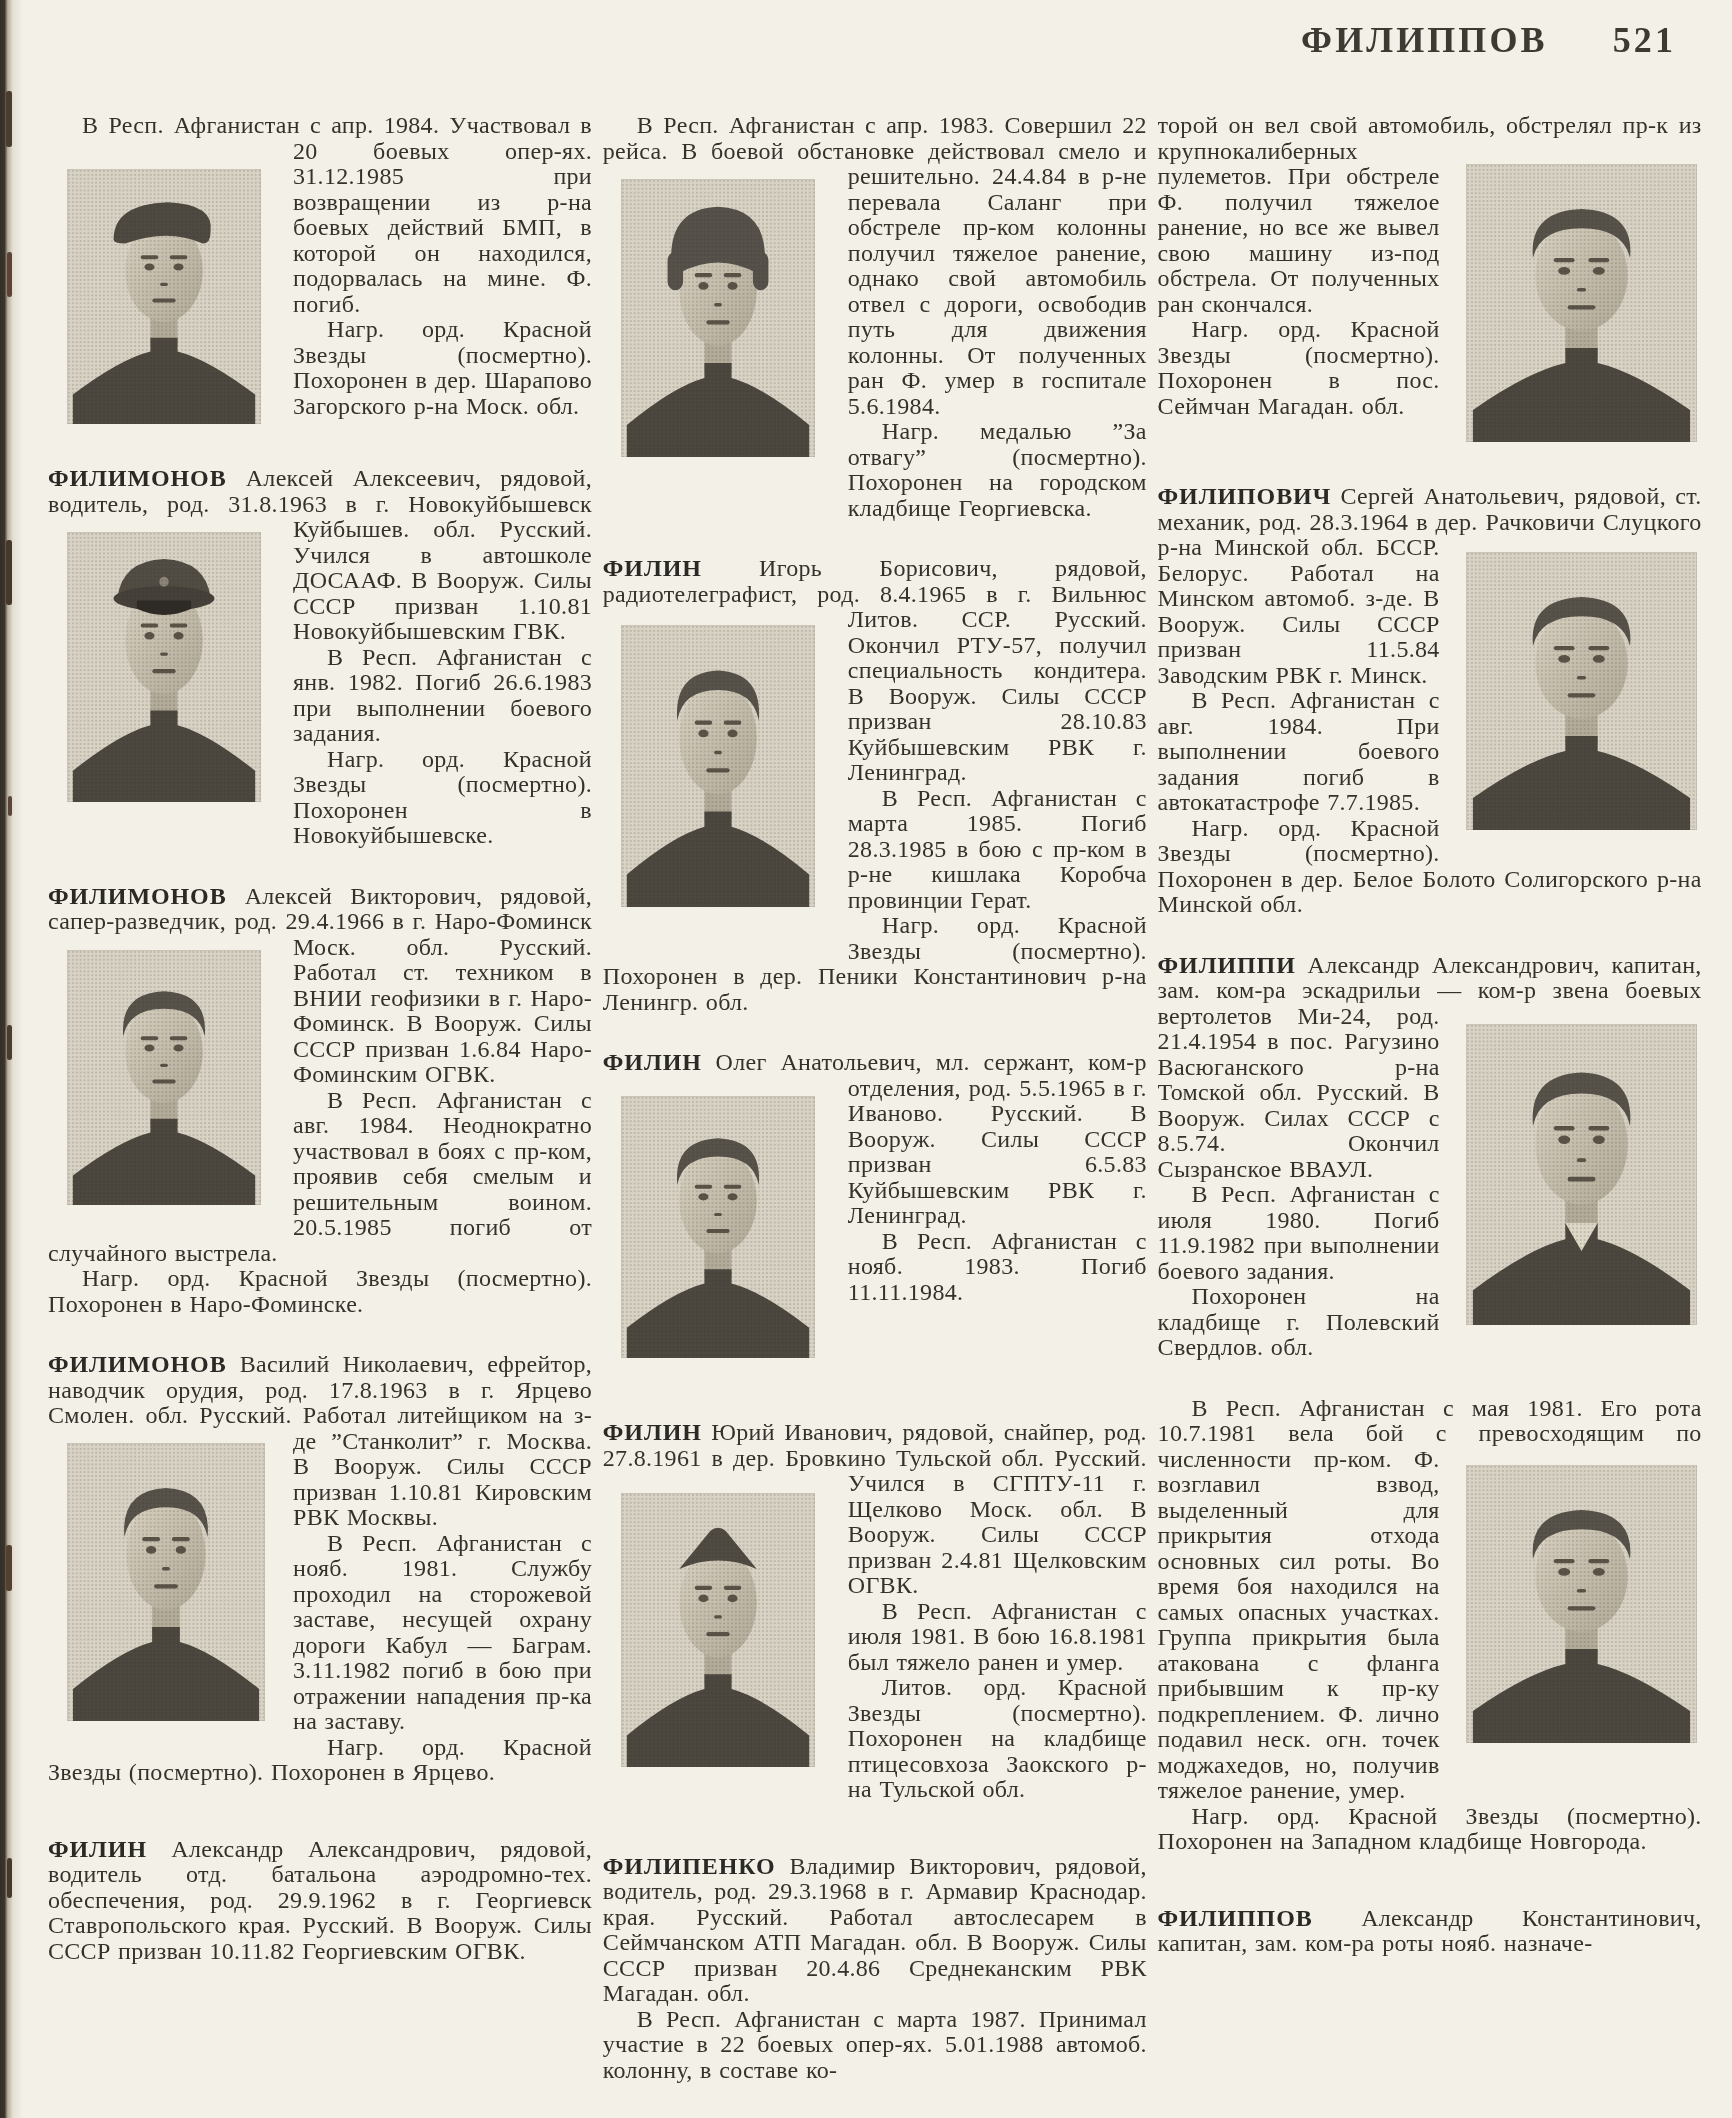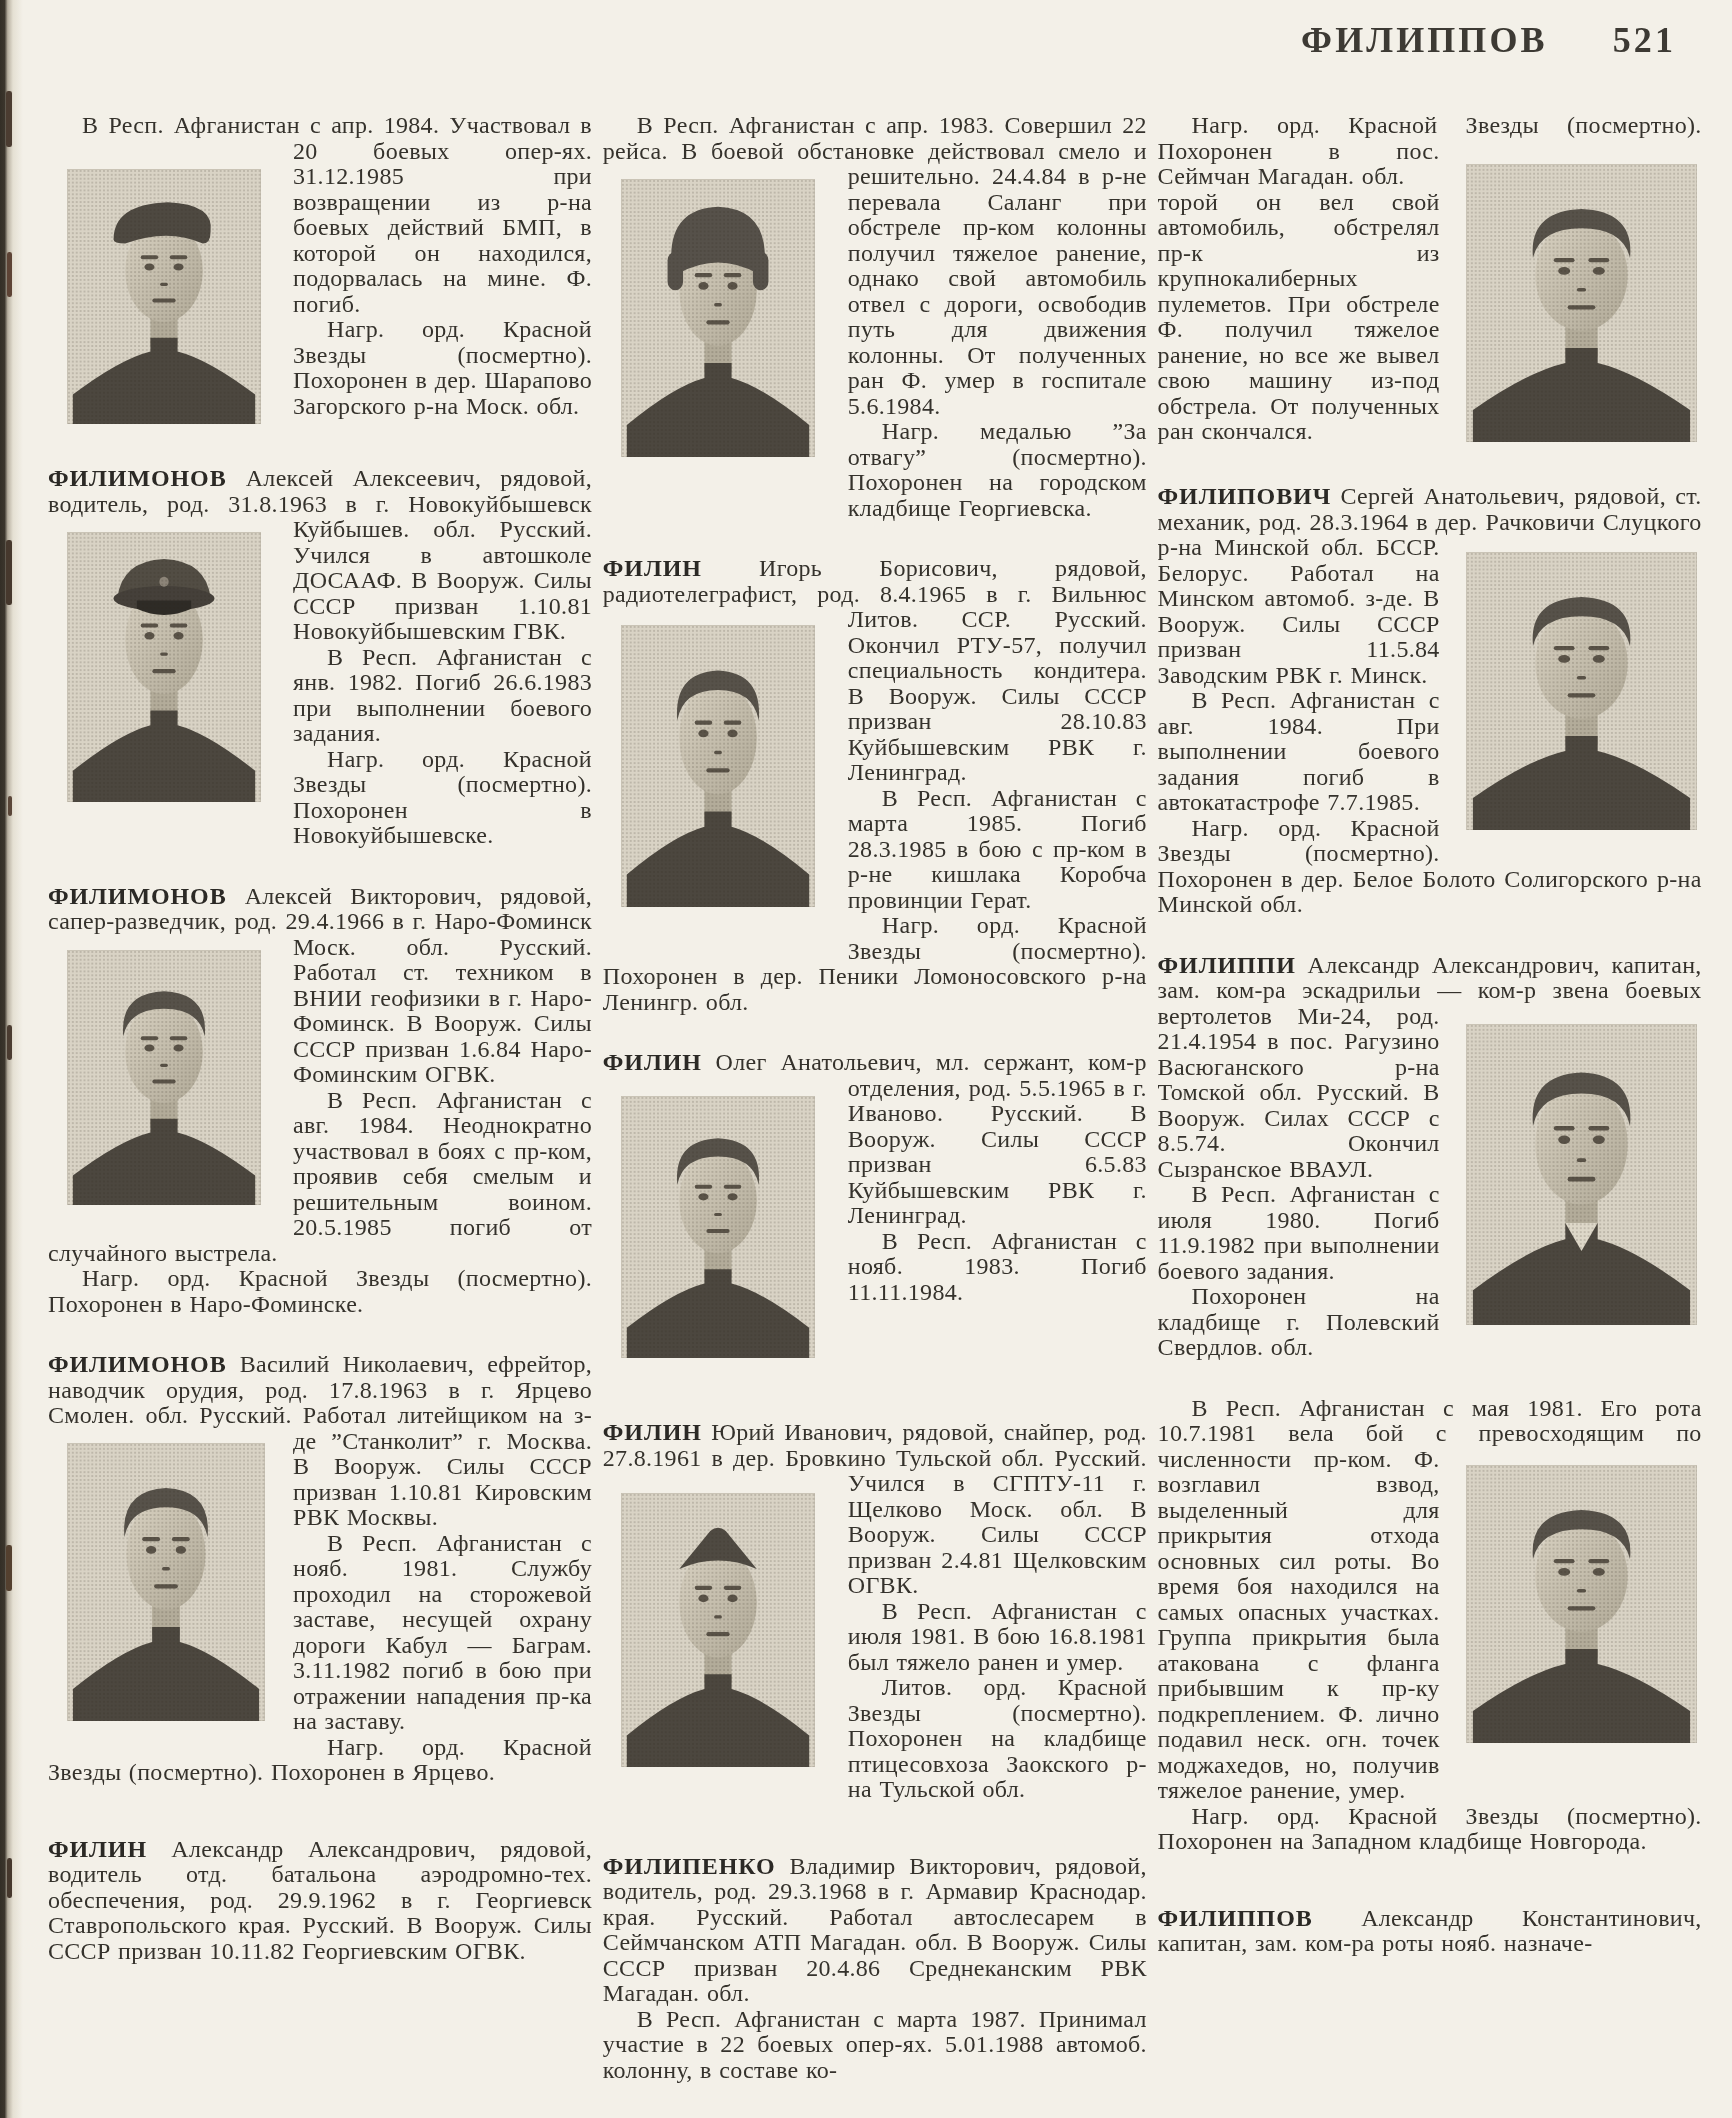--- a/index.html
+++ b/index.html
@@ -173,21 +173,21 @@
     <article class="entry">
       <span class="spc l" style="width:245px;height:390px;shape-outside:inset(52px 0 0 0)"></span>
       <span class="photo" style="left:18.5px;top:69px;width:194px;height:282px">
         <svg viewBox="0 0 100 130" preserveAspectRatio="none">
             <use href="#p-base"></use>
             <use href="#hat-hair"></use>
           </svg>
       </span>
       <p class="p first"><b class="sn">ФИЛИН</b><span> Игорь Борисович, рядовой, радиотелеграфист, род. 8.4.1965 в г. Вильнюс Литов. ССР. Русский. Окончил РТУ-57, получил специальность кондитера. В Вооруж. Силы СССР призван 28.10.83 Куйбышевским РВК г. Ленинград.</span></p>
       <p class="p">В Респ. Афганистан с марта 1985. Погиб 28.3.1985 в бою с пр-ком в р-не кишлака Коробча провинции Герат.</p>
-      <p class="p">Нагр. орд. Красной Звезды (посмертно). Похоронен в дер. Пеники Ломоносовского р-на Ленингр. обл.</p>
+      <p class="p">Нагр. орд. Красной Звезды (посмертно). Похоронен в дер. Пеники Константинович р-на Ленингр. обл.</p>
     </article>
 
     <article class="entry">
       <span class="spc l" style="width:245px;height:335px;shape-outside:inset(26px 0 0 0)"></span>
       <span class="photo" style="left:18.5px;top:46px;width:194px;height:262px">
         <svg viewBox="0 0 100 130" preserveAspectRatio="none">
             <use href="#p-base"></use>
             <use href="#hat-hair"></use>
           </svg>
       </span>
@@ -218,22 +218,22 @@
   <section class="col">
 
     <article class="entry">
       <span class="spc r" style="width:262px;height:336px;shape-outside:inset(26px 0 0 0)"></span>
       <span class="photo" style="right:4.6px;top:51px;width:231px;height:278px">
         <svg viewBox="0 0 100 130" preserveAspectRatio="none">
             <use href="#p-base"></use>
             <use href="#hat-hair"></use>
           </svg>
       </span>
+      <p class="p noind">торой он вел свой автомобиль, обстрелял пр-к из крупнокалиберных пулеметов. При обстреле Ф. получил тяжелое ранение, но все же вывел свою машину из-под обстрела. От полученных ран скончался.</p>
       <p class="p">Нагр. орд. Красной Звезды (посмертно). Похоронен в пос. Сеймчан Магадан. обл.</p>
-      <p class="p noind">торой он вел свой автомобиль, обстрелял пр-к из крупнокалиберных пулеметов. При обстреле Ф. получил тяжелое ранение, но все же вывел свою машину из-под обстрела. От полученных ран скончался.</p>
     </article>
 
     <article class="entry">
       <span class="spc r" style="width:262px;height:374px;shape-outside:inset(52px 0 0 0)"></span>
       <span class="photo" style="right:4.6px;top:68px;width:231px;height:278px">
         <svg viewBox="0 0 100 130" preserveAspectRatio="none">
             <use href="#p-base"></use>
             <use href="#hat-hair"></use>
           </svg>
       </span>

